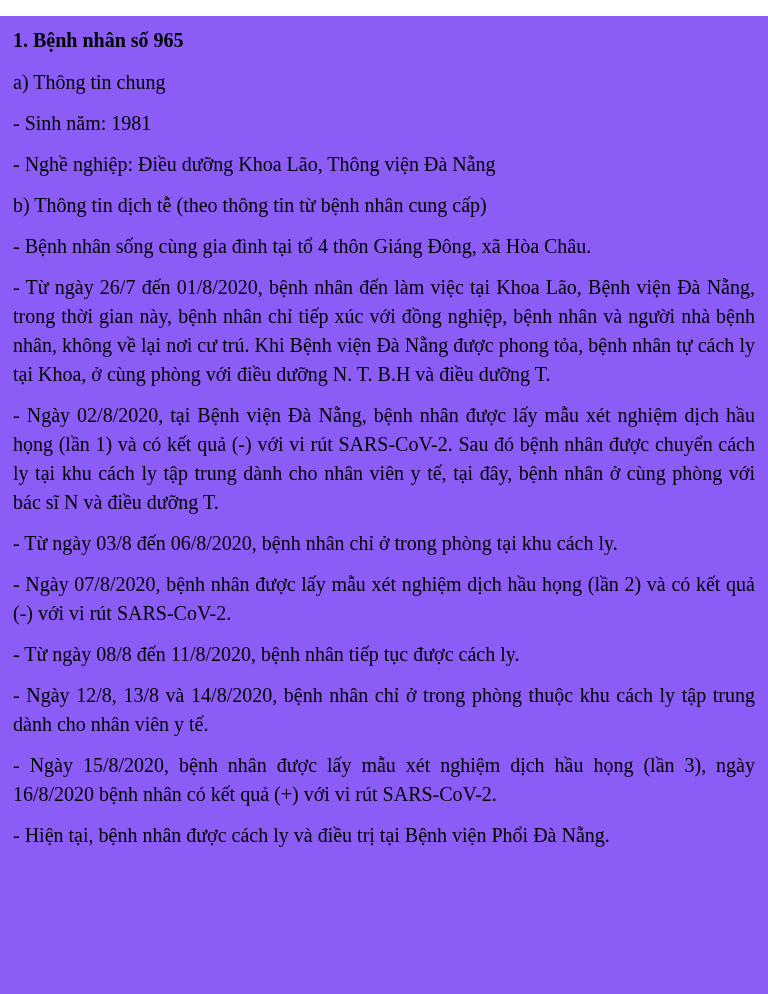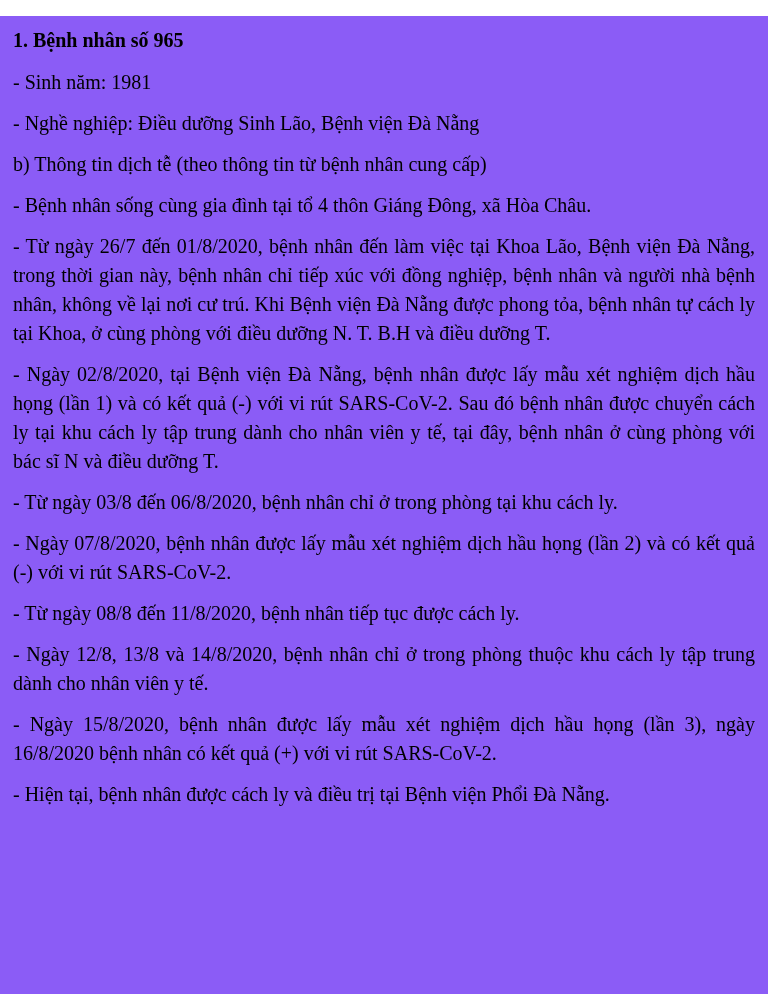--- a/index.html
+++ b/index.html
@@ -36,22 +36,23 @@
     text-align: justify;
     text-justify: inter-word;
   }
 </style>
 </head>
 <body>
 
 <div class="page">
   <h1 class="doc-heading">1. Bệnh nhân số 965</h1>
 
+  <p class="doc-paragraph">a) Thông tin chung</p>
   <p class="doc-paragraph">- Sinh năm: 1981</p>
-  <p class="doc-paragraph">- Nghề nghiệp: Điều dưỡng Sinh Lão, Bệnh viện Đà Nẵng</p>
+  <p class="doc-paragraph">- Nghề nghiệp: Điều dưỡng Khoa Lão, Thông viện Đà Nẵng</p>
   <p class="doc-paragraph">b) Thông tin dịch tễ (theo thông tin từ bệnh nhân cung cấp)</p>
   <p class="doc-paragraph">- Bệnh nhân sống cùng gia đình tại tổ 4 thôn Giáng Đông, xã Hòa Châu.</p>
   <p class="doc-paragraph">- Từ ngày 26/7 đến 01/8/2020, bệnh nhân đến làm việc tại Khoa Lão, Bệnh viện Đà Nẵng, trong thời gian này, bệnh nhân chỉ tiếp xúc với đồng nghiệp, bệnh nhân và người nhà bệnh nhân, không về lại nơi cư trú. Khi Bệnh viện Đà Nẵng được phong tỏa, bệnh nhân tự cách ly tại Khoa, ở cùng phòng với điều dưỡng N. T. B.H và điều dưỡng T.</p>
   <p class="doc-paragraph">- Ngày 02/8/2020, tại Bệnh viện Đà Nẵng, bệnh nhân được lấy mẫu xét nghiệm dịch hầu họng (lần 1) và có kết quả (-) với vi rút SARS-CoV-2. Sau đó bệnh nhân được chuyển cách ly tại khu cách ly tập trung dành cho nhân viên y tế, tại đây, bệnh nhân ở cùng phòng với bác sĩ N và điều dưỡng T.</p>
   <p class="doc-paragraph">- Từ ngày 03/8 đến 06/8/2020, bệnh nhân chỉ ở trong phòng tại khu cách ly.</p>
   <p class="doc-paragraph">- Ngày 07/8/2020, bệnh nhân được lấy mẫu xét nghiệm dịch hầu họng (lần 2) và có kết quả (-) với vi rút SARS-CoV-2.</p>
   <p class="doc-paragraph">- Từ ngày 08/8 đến 11/8/2020, bệnh nhân tiếp tục được cách ly.</p>
   <p class="doc-paragraph">- Ngày 12/8, 13/8 và 14/8/2020, bệnh nhân chỉ ở trong phòng thuộc khu cách ly tập trung dành cho nhân viên y tế.</p>
   <p class="doc-paragraph">- Ngày 15/8/2020, bệnh nhân được lấy mẫu xét nghiệm dịch hầu họng (lần 3), ngày 16/8/2020 bệnh nhân có kết quả (+) với vi rút SARS-CoV-2.</p>
   <p class="doc-paragraph">- Hiện tại, bệnh nhân được cách ly và điều trị tại Bệnh viện Phổi Đà Nẵng.</p>

